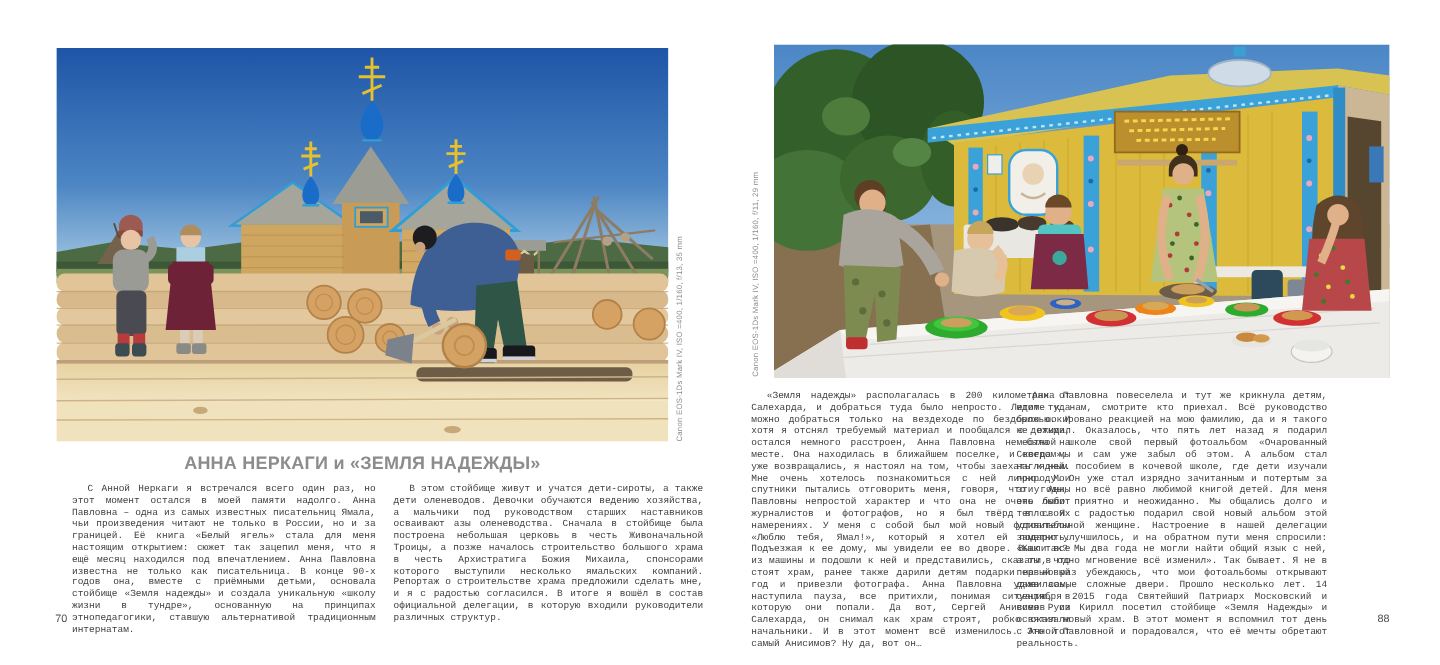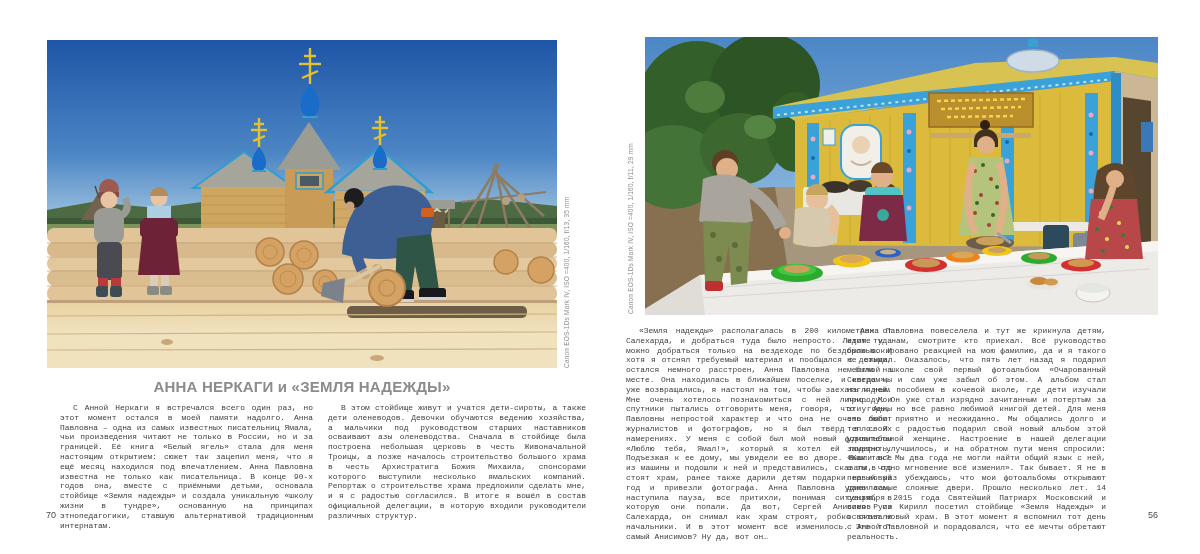--- a/index.html
+++ b/index.html
@@ -389,16 +389,16 @@
               <circle cx="478" cy="198" r="2"></circle>
               <circle cx="458" cy="214" r="2"></circle>
             </g>
           <path d="M456,182 q8,-18 12,-32" stroke="#e0b088" stroke-width="7" fill="none"></path>
         </g>
       </svg>
     </figure>
     <div class="vcap vcap-right">Canon EOS-1Ds Mark IV, ISO =400, 1/160, f/11, 29 mm</div>
     <p class="col r1">«Земля надежды» располагалась в 200 километрах от Салехарда, и добраться туда было непросто. Летом туда можно добраться только на вездеходе по бездорожью. И хотя я отснял требуемый материал и пообщался с детьми, остался немного расстроен, Анна Павловна не была на месте. Она находилась в ближайшем поселке, и когда мы уже возвращались, я настоял на том, чтобы заехать к ней. Мне очень хотелось познакомиться с ней лично. Мои спутники пытались отговорить меня, говоря, что у Анны Павловны непростой характер и что она не очень любит журналистов и фотографов, но я был твёрд в своих намерениях. У меня с собой был мой новый фотоальбом «Люблю тебя, Ямал!», который я хотел ей подарить. Подъезжая к ее дому, мы увидели ее во дворе. Вышли все из машины и подошли к ней и представились, сказали, что стоят храм, ранее также дарили детям подарки на новый год и привезли фотографа. Анна Павловна удивилась, наступила пауза, все притихли, понимая ситуацию, в которую они попали. Да вот, Сергей Анисимов из Салехарда, он снимал как храм строят, робко сказали начальники. И в этот момент всё изменилось. Это тот самый Анисимов? Ну да, вот он…</p>
     <p class="col r2">Анна Павловна повеселела и тут же крикнула детям, идите к нам, смотрите кто приехал. Всё руководство было шокировано реакцией на мою фамилию, да и я такого не ожидал. Оказалось, что пять лет назад я подарил местной школе свой первый фотоальбом «Очарованный Севером», и сам уже забыл об этом. А альбом стал наглядным пособием в кочевой школе, где дети изучали природу. Он уже стал изрядно зачитанным и потертым за эти годы, но всё равно любимой книгой детей. Для меня это было приятно и неожиданно. Мы общались долго и тепло. Я с радостью подарил свой новый альбом этой удивительной женщине. Настроение в нашей делегации заметно улучшилось, и на обратном пути меня спросили: «Как так? Мы два года не могли найти общий язык с ней, а ты в одно мгновение всё изменил». Так бывает. Я не в первый раз убеждаюсь, что мои фотоальбомы открывают даже самые сложные двери. Прошло несколько лет. 14 сентября 2015 года Святейший Патриарх Московский и всея Руси Кирилл посетил стойбище «Земля Надежды» и освятил новый храм. В этот момент я вспомнил тот день с Анной Павловной и порадовался, что её мечты обретают реальность.</p>
-    <div class="pnum pr">56</div>
+    <div class="pnum pr">88</div>
   </section>
 
 </div>
 
 </body></html>

